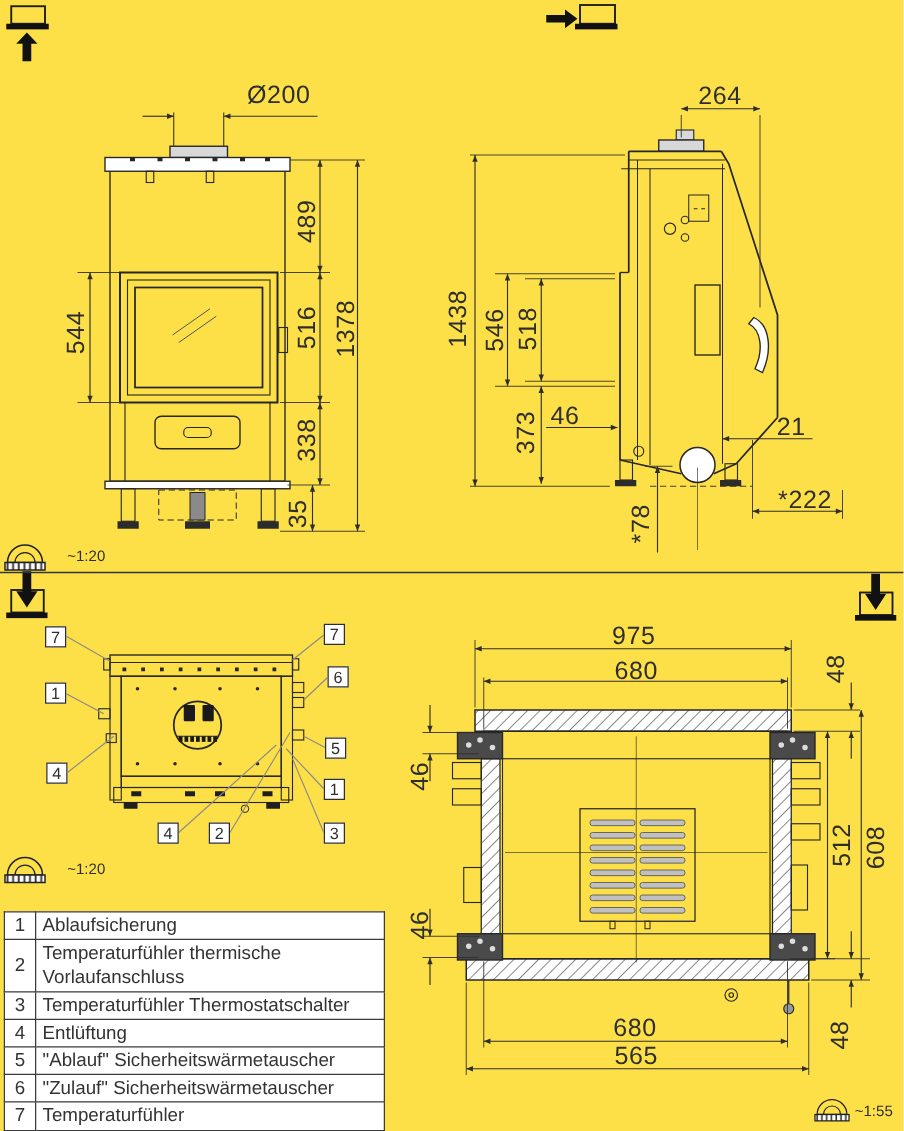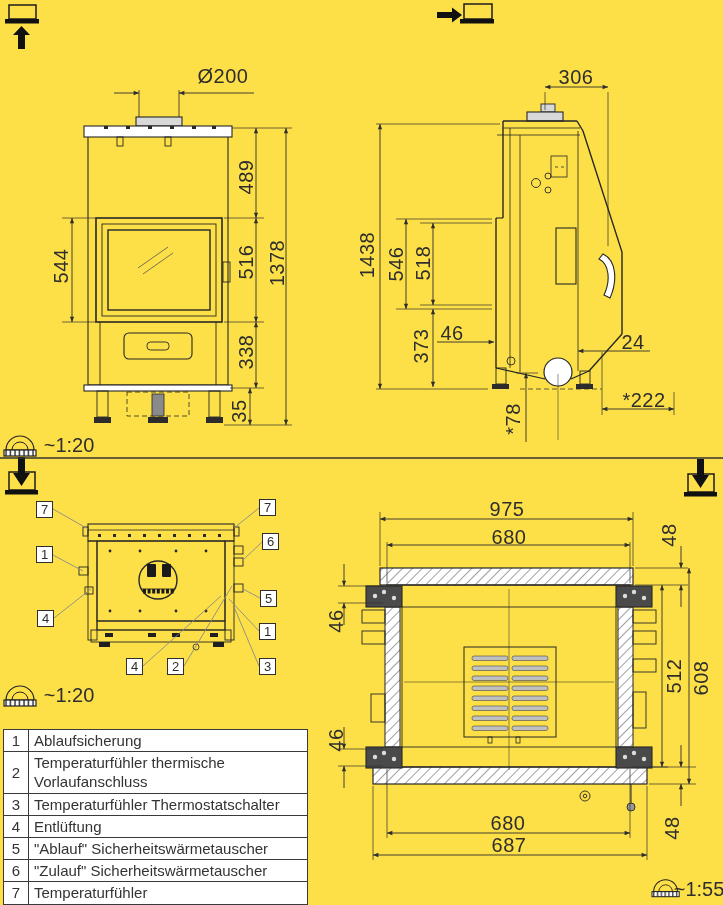--- a/index.html
+++ b/index.html
@@ -2,21 +2,21 @@
 <html><head>
 <meta charset="utf-8">
 <style>
   html,body{margin:0;padding:0;background:#fff;}
   #stage{position:relative;width:723px;height:905px;background:#fde047;overflow:hidden;
          font-family:"Liberation Sans",sans-serif;}
   svg.lines{position:absolute;left:0;top:0;}
   .dim{position:absolute;color:#2e2e2e;font-size:20px;letter-spacing:.5px;white-space:nowrap;
        transform:translate(-50%,-50%);line-height:1;}
   .dim.v{transform:translate(-50%,-50%) rotate(-90deg);}
-  .scale-label{position:absolute;color:#2e2e2e;font-size:20px;white-space:nowrap;
+  .scale-label{position:absolute;color:#2e2e2e;font-size:12px;white-space:nowrap;
        transform:translate(-50%,-50%);line-height:1;}
   .callout{position:absolute;width:17px;height:17px;border:1.4px solid #2e2e2e;background:#fff;
        display:flex;align-items:center;justify-content:center;font-size:13px;color:#2e2e2e;
        box-sizing:border-box;line-height:1;}
   table.legend{position:absolute;left:3px;top:729px;width:305px;border-collapse:collapse;
        font-size:15px;color:#333;background:#fff;}
   table.legend td{border:1.6px solid #3a3a3a;padding:1px 5px;line-height:1.28;}
   table.legend td.num{width:20px;text-align:center;padding:1px 2px;}
 </style>
 </head>
@@ -367,39 +367,39 @@
 </svg>
 
 <span class="dim" style="left:223px;top:76px">Ø200</span>
 <span class="dim v" style="left:246px;top:177px">489</span>
 <span class="dim v" style="left:61px;top:266px">544</span>
 <span class="dim v" style="left:246px;top:262px">516</span>
 <span class="dim v" style="left:277px;top:263px">1378</span>
 <span class="dim v" style="left:246px;top:352px">338</span>
 <span class="dim v" style="left:239px;top:411px">35</span>
 
-<span class="dim" style="left:576px;top:77px">306</span>
+<span class="dim" style="left:576px;top:77px">264</span>
 <span class="dim v" style="left:367px;top:255px">1438</span>
 <span class="dim v" style="left:396px;top:264px">546</span>
 <span class="dim v" style="left:423px;top:263px">518</span>
 <span class="dim" style="left:452px;top:333px">46</span>
 <span class="dim v" style="left:421px;top:346px">373</span>
-<span class="dim" style="left:633px;top:342px">24</span>
+<span class="dim" style="left:633px;top:342px">21</span>
 <span class="dim" style="left:644px;top:400px">*222</span>
 <span class="dim v" style="left:513px;top:419px">*78</span>
 
 <span class="dim" style="left:507px;top:509px">975</span>
 <span class="dim" style="left:509px;top:537px">680</span>
 <span class="dim v" style="left:669px;top:535px">48</span>
 <span class="dim v" style="left:336px;top:621px">46</span>
 <span class="dim v" style="left:336px;top:740px">46</span>
 <span class="dim v" style="left:674px;top:676px">512</span>
 <span class="dim v" style="left:701px;top:678px">608</span>
 <span class="dim" style="left:508px;top:823px">680</span>
-<span class="dim" style="left:509px;top:845px">687</span>
+<span class="dim" style="left:509px;top:845px">565</span>
 <span class="dim v" style="left:672px;top:828px">48</span>
 
 <span class="scale-label" style="left:69px;top:445px">~1:20</span>
 <span class="scale-label" style="left:69px;top:695px">~1:20</span>
 <span class="scale-label" style="left:699px;top:889px">~1:55</span>
 
 <div class="callout" style="left:36px;top:501px">7</div>
 <div class="callout" style="left:36px;top:546px">1</div>
 <div class="callout" style="left:37px;top:610px">4</div>
 <div class="callout" style="left:259px;top:499px">7</div>

